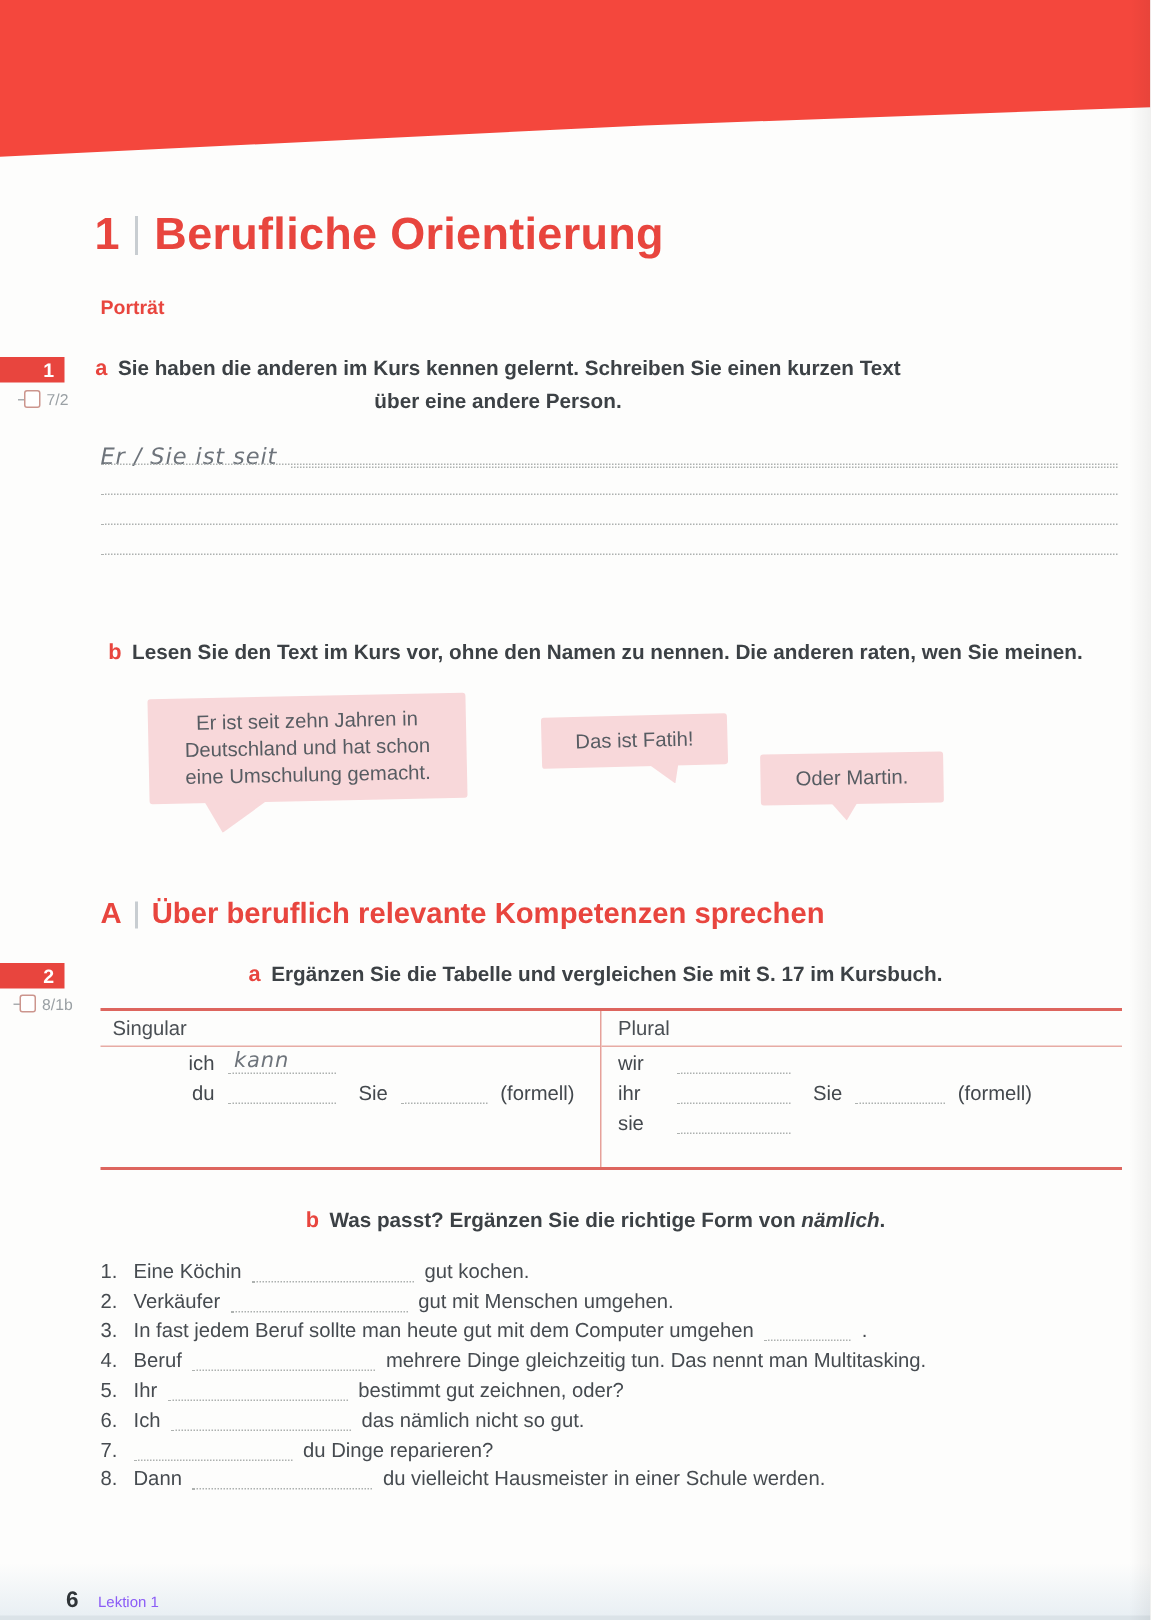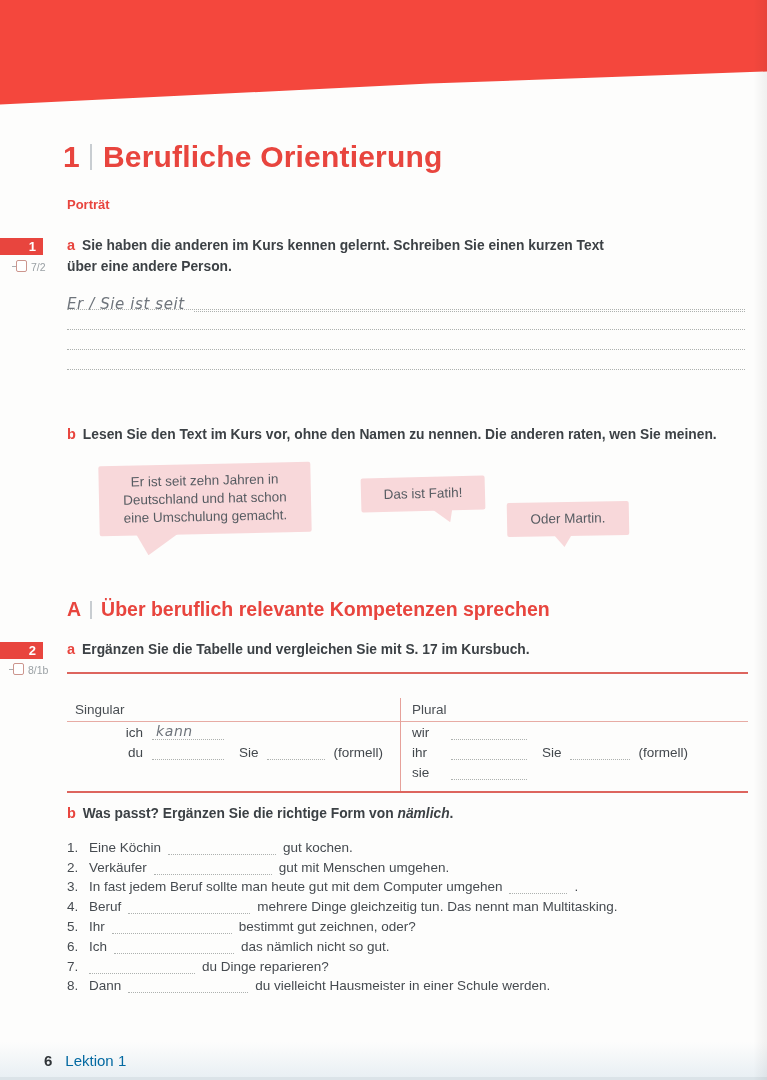--- a/index.html
+++ b/index.html
@@ -58,21 +58,21 @@
     position:absolute;right:0;top:0;width:9px;height:10px;
     border:1.3px solid #cc958d;border-radius:2px;background:#fff;
   }
   .kb-icon .arr{position:absolute;left:0;top:5.5px;width:8px;height:1.6px;background:#a9adb0;}
   .kb-icon .arr::after{
     content:'';position:absolute;right:-4px;top:-2.6px;
     border-left:4.5px solid #a9adb0;
     border-top:3.4px solid transparent;border-bottom:3.4px solid transparent;
   }
   
-  .instr{position:absolute;left:67px;font-size:13.8px;line-height:21px;font-weight:600;color:#3c4145;}
+  .instr{position:absolute;left:52px;font-size:13.8px;line-height:21px;font-weight:600;color:#3c4145;text-align:center;}
   .ltr{color:#e8453e;font-weight:bold;font-size:14.5px;margin-right:7px;}
   .i1a{top:235px;width:560px;}
   .i1b{top:424px;width:690px;}
   .i2a{top:639px;width:690px;}
   .i2b{top:803px;width:690px;}
   .verb-it{font-style:italic;}
   
   .wline{position:absolute;left:67px;width:678px;border-bottom:1.5px dotted #adb1af;}
   .wl-first{top:296px;display:flex;align-items:flex-end;border-bottom:none;justify-content:flex-end;}
   .hand{
@@ -97,21 +97,21 @@
   .b3{left:507px;top:502px;width:122px;transform:rotate(-1deg);}
   .b3 .tail{left:46px;top:100%;width:19px;height:13px;margin-top:-2px;
     clip-path:polygon(0 0,100% 0,58% 100%);}
   
   .ktable{
     position:absolute;left:67px;top:672px;width:681px;
     border-top:2px solid #dd655e;border-bottom:2px solid #dd655e;
     display:grid;grid-template-columns:333px 1fr;
     font-size:13.5px;color:#43484d;
   }
-  .kcol{padding:0 0 9px 0;margin-top:24px;}
+  .kcol{padding:0 0 20px 0;}
   .kcol.right{border-left:1.5px solid #e6a19a;}
   .khead{
     height:23px;line-height:23px;padding-left:8px;
     border-bottom:1.5px solid #e7aba4;color:#4a4f54;
   }
   .kcol.right .khead{padding-left:11px;}
   .krow{display:flex;align-items:flex-end;height:20px;box-sizing:border-box;padding-bottom:2px;}
   .pro-s{width:76px;text-align:right;}
   .pro-p{width:30px;text-align:left;margin-left:11px;}
   .blank{
@@ -141,21 +141,21 @@
   .foot-band{
     position:absolute;left:0;bottom:0;width:100%;height:38px;
     background:linear-gradient(to bottom,rgba(226,236,242,0),#e7eef3);
   }
   .foot-edge{position:absolute;left:0;bottom:0;width:100%;height:3px;background:#dbe3e8;}
   .footer{
     position:absolute;left:44px;top:1052px;
     display:flex;align-items:baseline;gap:13px;
   }
   .fpage{font-size:15px;font-weight:bold;color:#2f3438;}
-  .flesson{font-size:15px;color:#0369a1;}
+  .flesson{font-size:10px;color:#8b5cf6;margin-top:11px;}
 </style>
 </head>
 <body>
 
 <div class="page">
 
   <div class="band"></div>
 
   <div class="title">
     <span>1</span>

